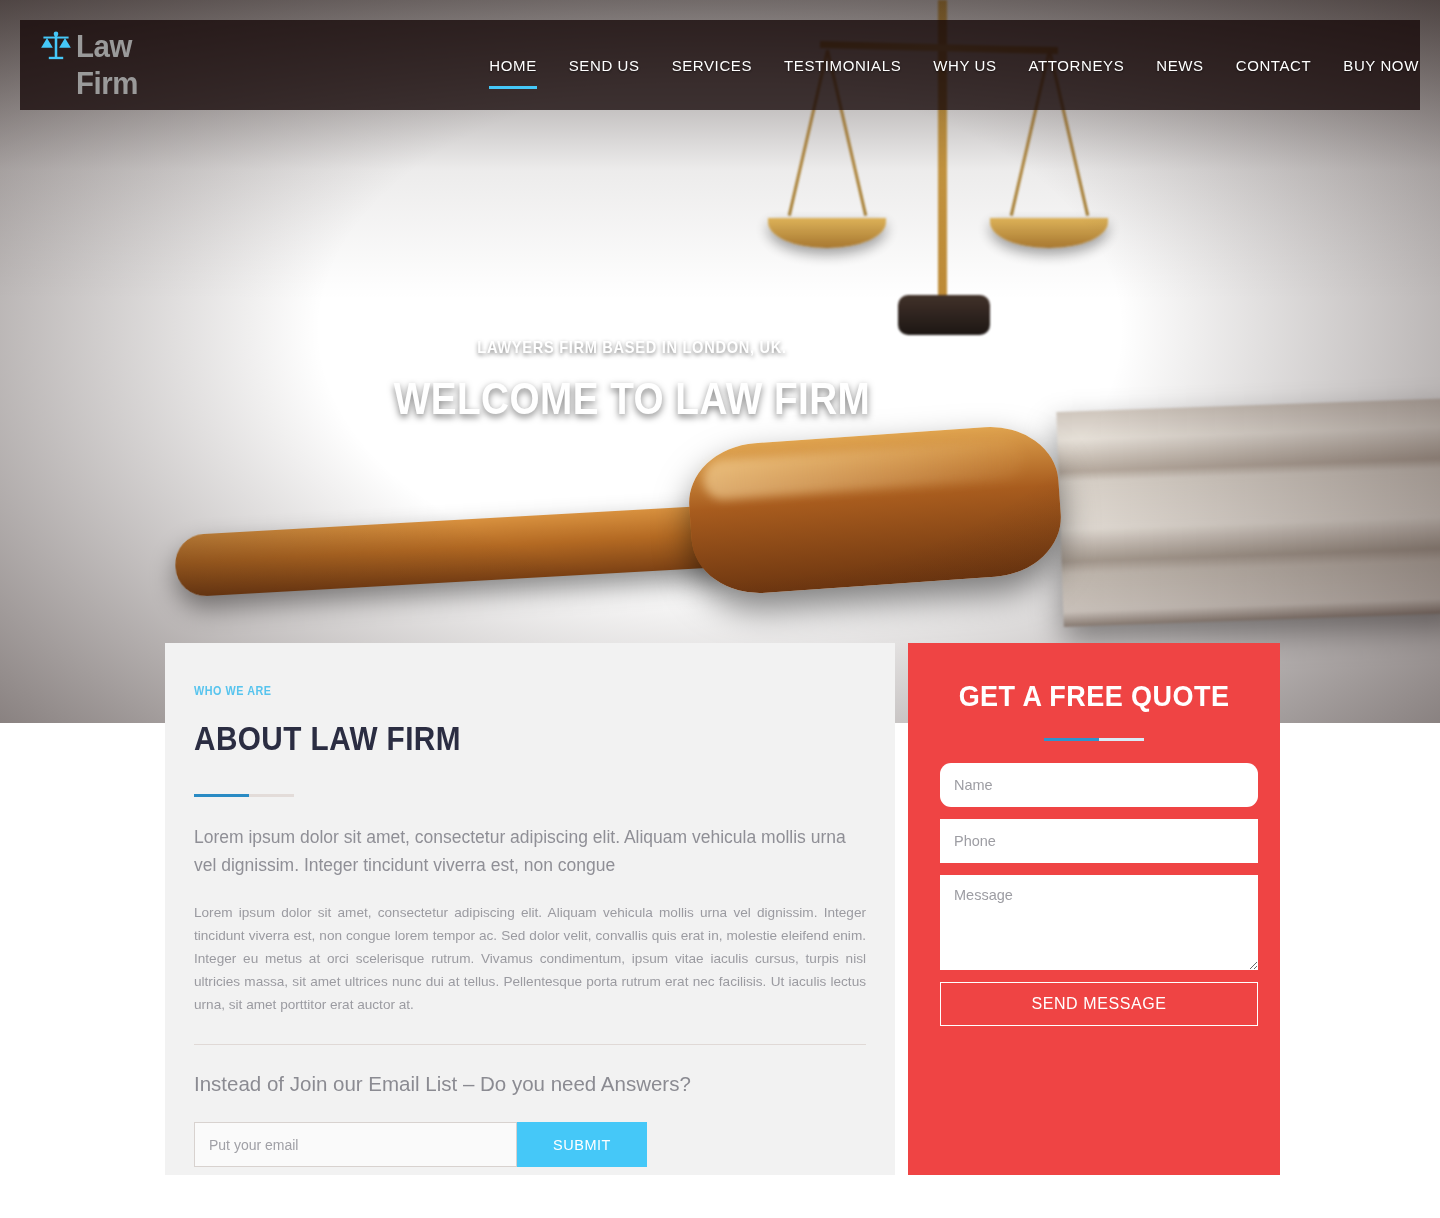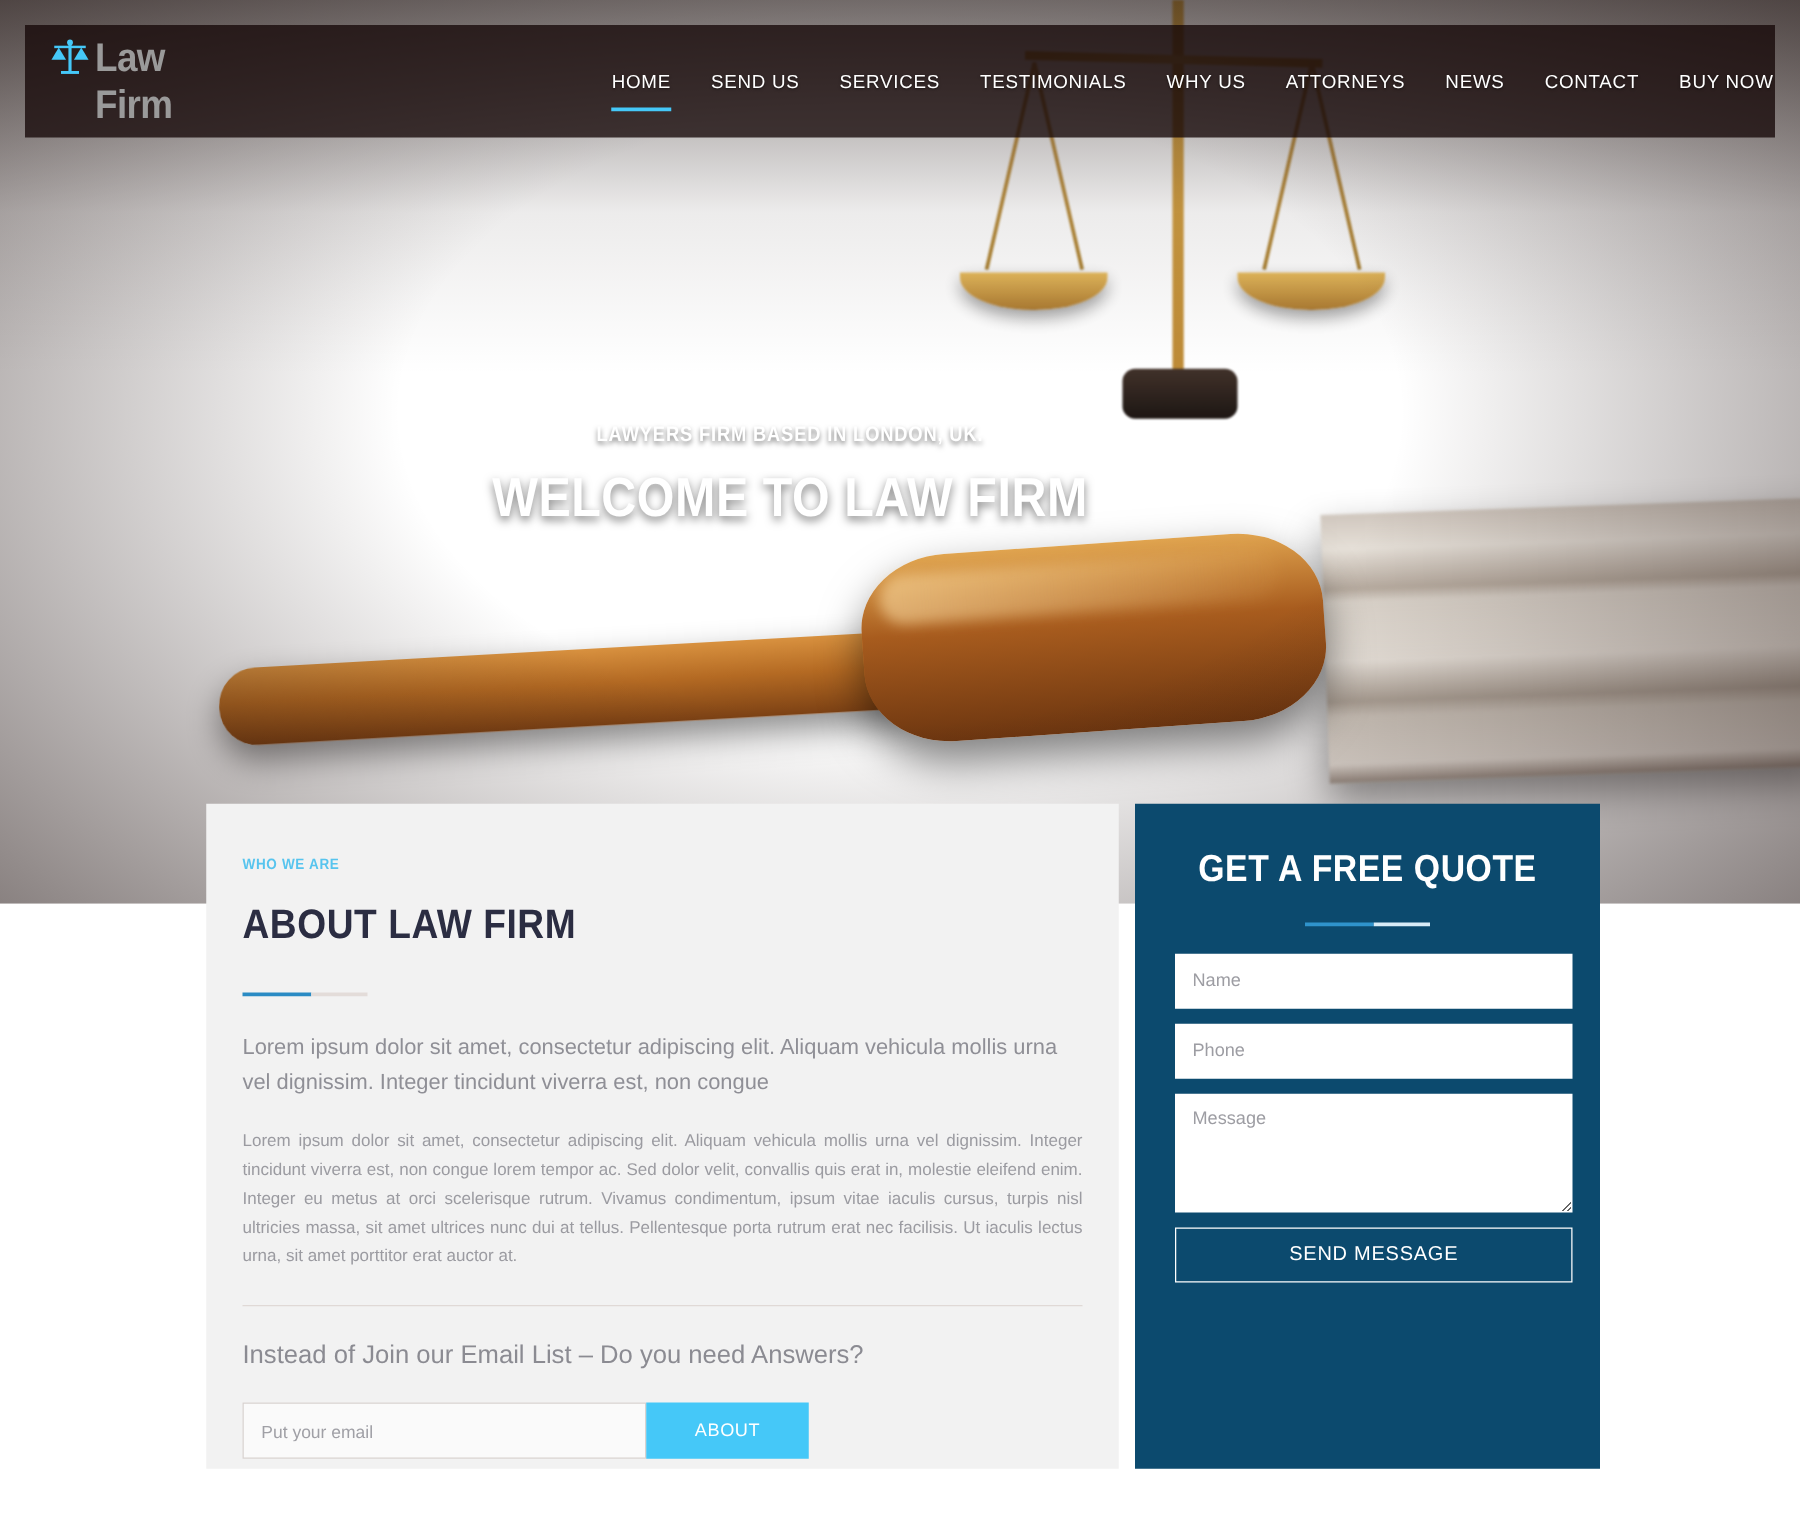--- a/index.html
+++ b/index.html
@@ -296,21 +296,21 @@
     letter-spacing: 0.5px;
     cursor: pointer;
     font-family: "Liberation Sans", sans-serif;
   }
 
   
   .quote-panel {
     position: absolute;
     left: 908px; top: 643px;
     width: 372px; height: 532px;
-    background: #0c4a6e;
+    background: #ef4444;
     padding: 0 32px;
   }
   .quote-title {
     margin-top: 36px;
     text-align: center;
     font-size: 30px;
     font-weight: bold;
     color: #ffffff;
     letter-spacing: 0.5px;
     transform: scaleX(0.9);
@@ -326,21 +326,21 @@
     width: 318px; height: 44px;
     margin-top: 12px;
     border: none;
     background: #ffffff;
     padding: 0 14px;
     font-size: 14.5px;
     color: #8d8d93;
     font-family: "Liberation Sans", sans-serif;
     outline: none;
   }
-  .q-field:first-of-type { margin-top: 22px; }
+  .q-field:first-of-type { margin-top: 22px; border-radius: 11px; }
   .q-field::placeholder { color: #9d9da3; }
   .q-area {
     display: block;
     width: 318px; height: 95px;
     margin-top: 12px;
     border: none;
     background: #ffffff;
     padding: 12px 14px;
     font-size: 14.5px;
     color: #8d8d93;
@@ -425,21 +425,21 @@
     <div class="divider2">
       <span class="seg-a"></span>
         <span class="seg-b"></span>
     </div>
     <p class="lead-text">Lorem ipsum dolor sit amet, consectetur adipiscing elit. Aliquam vehicula mollis urna vel dignissim. Integer tincidunt viverra est, non congue</p>
     <p class="body-text">Lorem ipsum dolor sit amet, consectetur adipiscing elit. Aliquam vehicula mollis urna vel dignissim. Integer tincidunt viverra est, non congue lorem tempor ac. Sed dolor velit, convallis quis erat in, molestie eleifend enim. Integer eu metus at orci scelerisque rutrum. Vivamus condimentum, ipsum vitae iaculis cursus, turpis nisl ultricies massa, sit amet ultrices nunc dui at tellus. Pellentesque porta rutrum erat nec facilisis. Ut iaculis lectus urna, sit amet porttitor erat auctor at.</p>
     <div class="hr-line"></div>
     <div class="subscribe-title">Instead of Join our Email List – Do you need Answers?</div>
     <div class="subscribe-row">
       <input class="email-input" type="text" placeholder="Put your email" style="">
-      <button class="submit-btn">ABOUT</button>
+      <button class="submit-btn">SUBMIT</button>
     </div>
   </div>
 
   <div class="quote-panel">
     <div class="quote-title">GET A FREE QUOTE</div>
     <div class="divider2 center">
       <span class="seg-a"></span>
         <span class="seg-b"></span>
     </div>
     <input class="q-field" type="text" placeholder="Name" style="">

